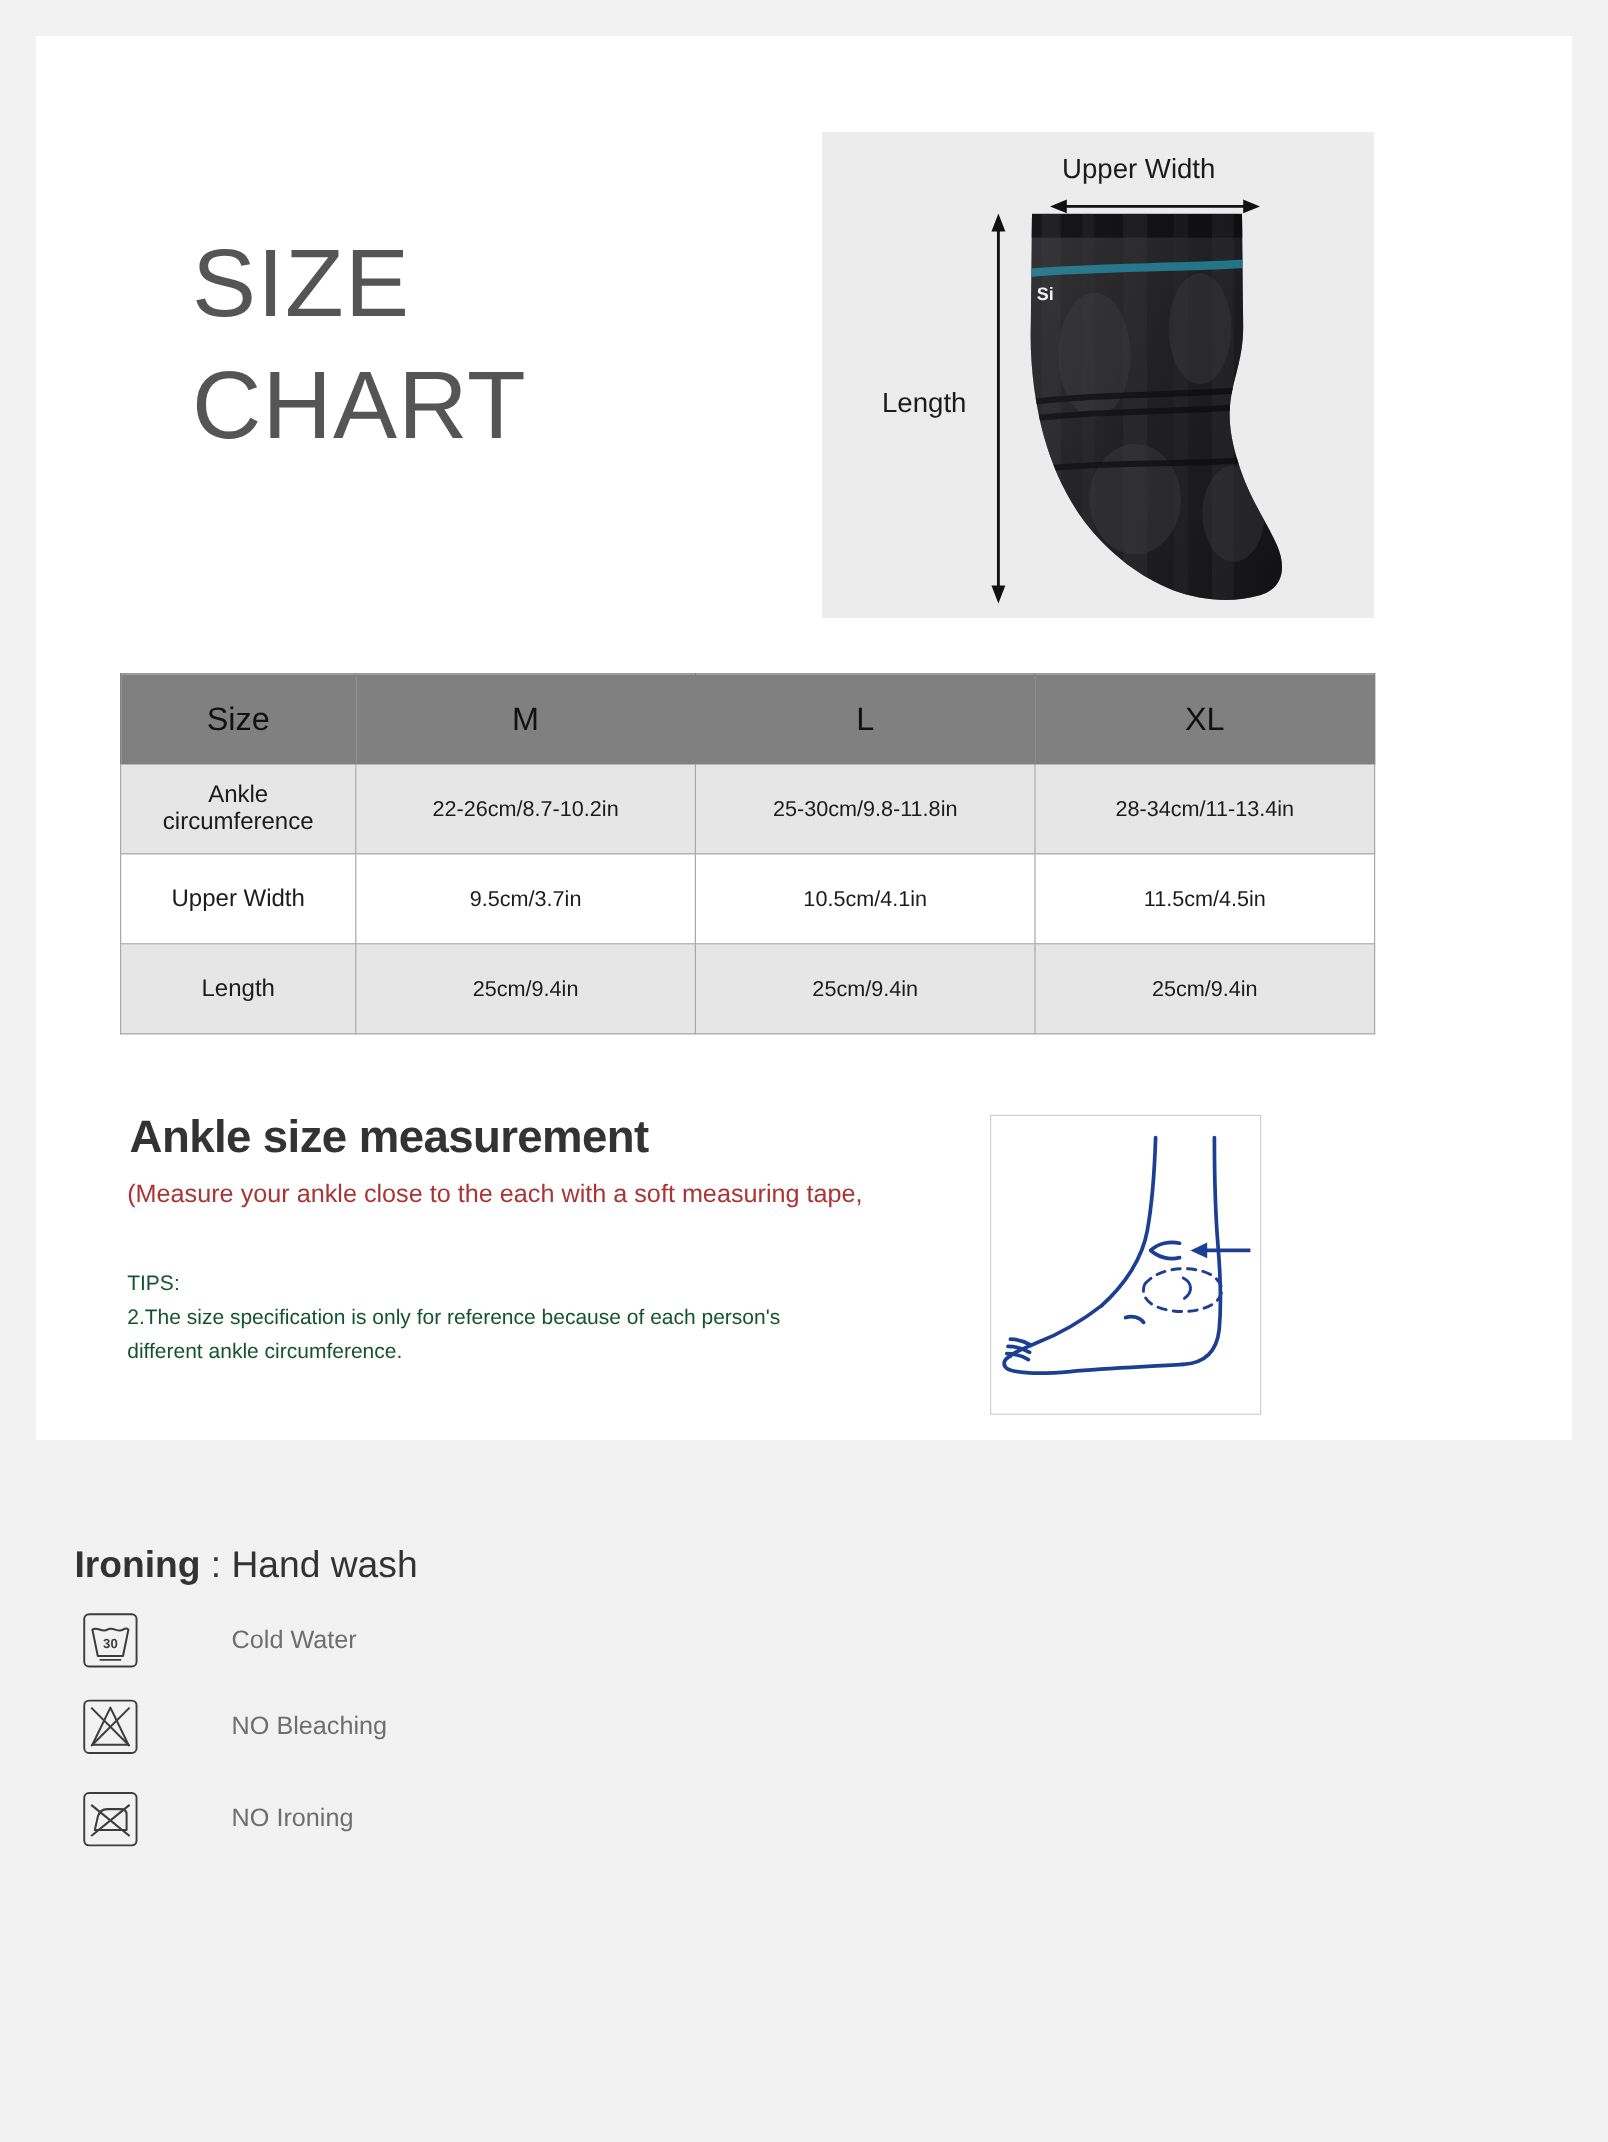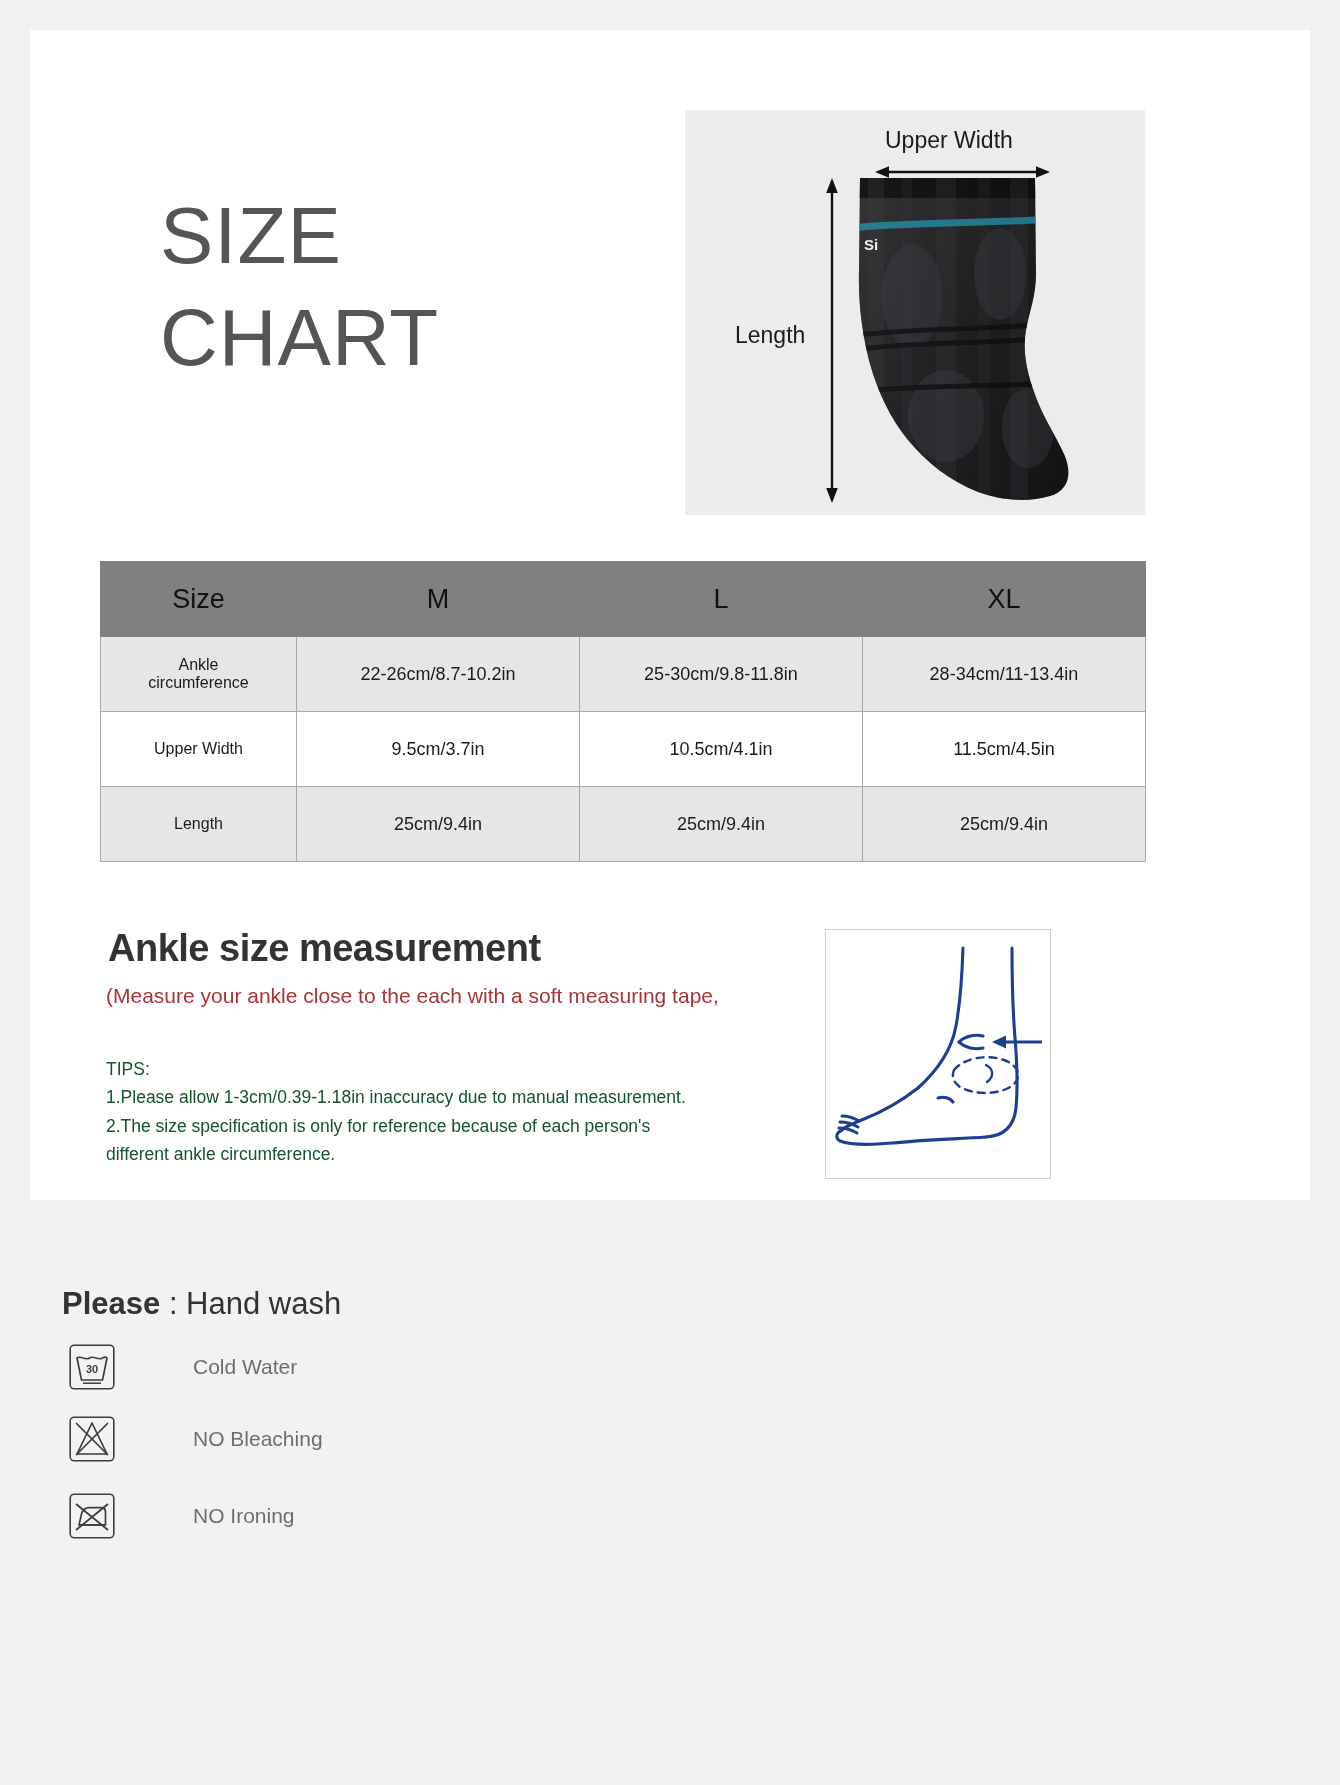--- a/index.html
+++ b/index.html
@@ -116,21 +116,21 @@
     color: #111111;
   }
   .table tbody td {
     height: 72px;
     font-size: 18px;
   }
   .table tbody tr.alt td {
     background: #e6e6e6;
   }
   .table tbody tr td:first-child {
-    font-size: 16px;
+    font-size: 20px;
   }
   .col-label { width: 196px; }
   .col-size  { width: 283px; }
 
   
   .meas-title {
     position: absolute;
     left: 78px;
     top: 897px;
     font-size: 38px;
@@ -331,21 +331,20 @@
     </table>
 
     <div class="meas-title">Ankle size measurement</div>
 
     <div class="meas-sub">
       <div>(Measure your ankle close to the each with a soft measuring tape,</div>
     </div>
 
     <div class="meas-tips">
       <div>TIPS:</div>
-      <div>1.Please allow 1-3cm/0.39-1.18in inaccuracy due to manual measurement.</div>
       <div>2.The size specification is only for reference because of each person's</div>
       <div>different ankle circumference.</div>
     </div>
 
     <div class="foot-panel">
       <svg viewBox="0 0 224 248" width="224" height="248">
         <g fill="none" stroke="#1c3f94" stroke-width="3.1" stroke-linecap="round" stroke-linejoin="round">
 
           <path d="M137,18 C136,50 134,74 130,96 C126,118 112,140 92,158"></path>
 
@@ -377,21 +376,21 @@
         <g>
           <line x1="216" y1="112" x2="176" y2="112" stroke="#1c3f94" stroke-width="3"></line>
           <polygon points="166,112 180,105.5 180,118.5" fill="#1c3f94"></polygon>
         </g>
       </svg>
     </div>
 
   </div>
 
   <div class="wash-title">
-    <b>Please</b><span class="norm"> : Hand wash</span>
+    <b>Ironing</b><span class="norm"> : Hand wash</span>
   </div>
 
   <div class="care-row r1">
     <svg class="care-icon" viewBox="0 0 48 48">
       <rect x="2.2" y="2.2" width="43.6" height="43.6" rx="4" ry="4" fill="none" stroke="#3d3d3d" stroke-width="1.6"></rect>
       <path d="M9,15 C13,12 17,18 21.5,15 C26,12 30,18 34.5,15 C37,13.4 38,14 39,15
                L34.5,37 L13.5,37 Z" fill="none" stroke="#3d3d3d" stroke-width="1.7" stroke-linejoin="round"></path>
       <text x="24" y="30" text-anchor="middle" fill="#3d3d3d" font-size="11" font-weight="bold" font-family="Liberation Sans, sans-serif">30</text>
       <line x1="15" y1="40.2" x2="33" y2="40.2" stroke="#3d3d3d" stroke-width="1.5"></line>
     </svg>

